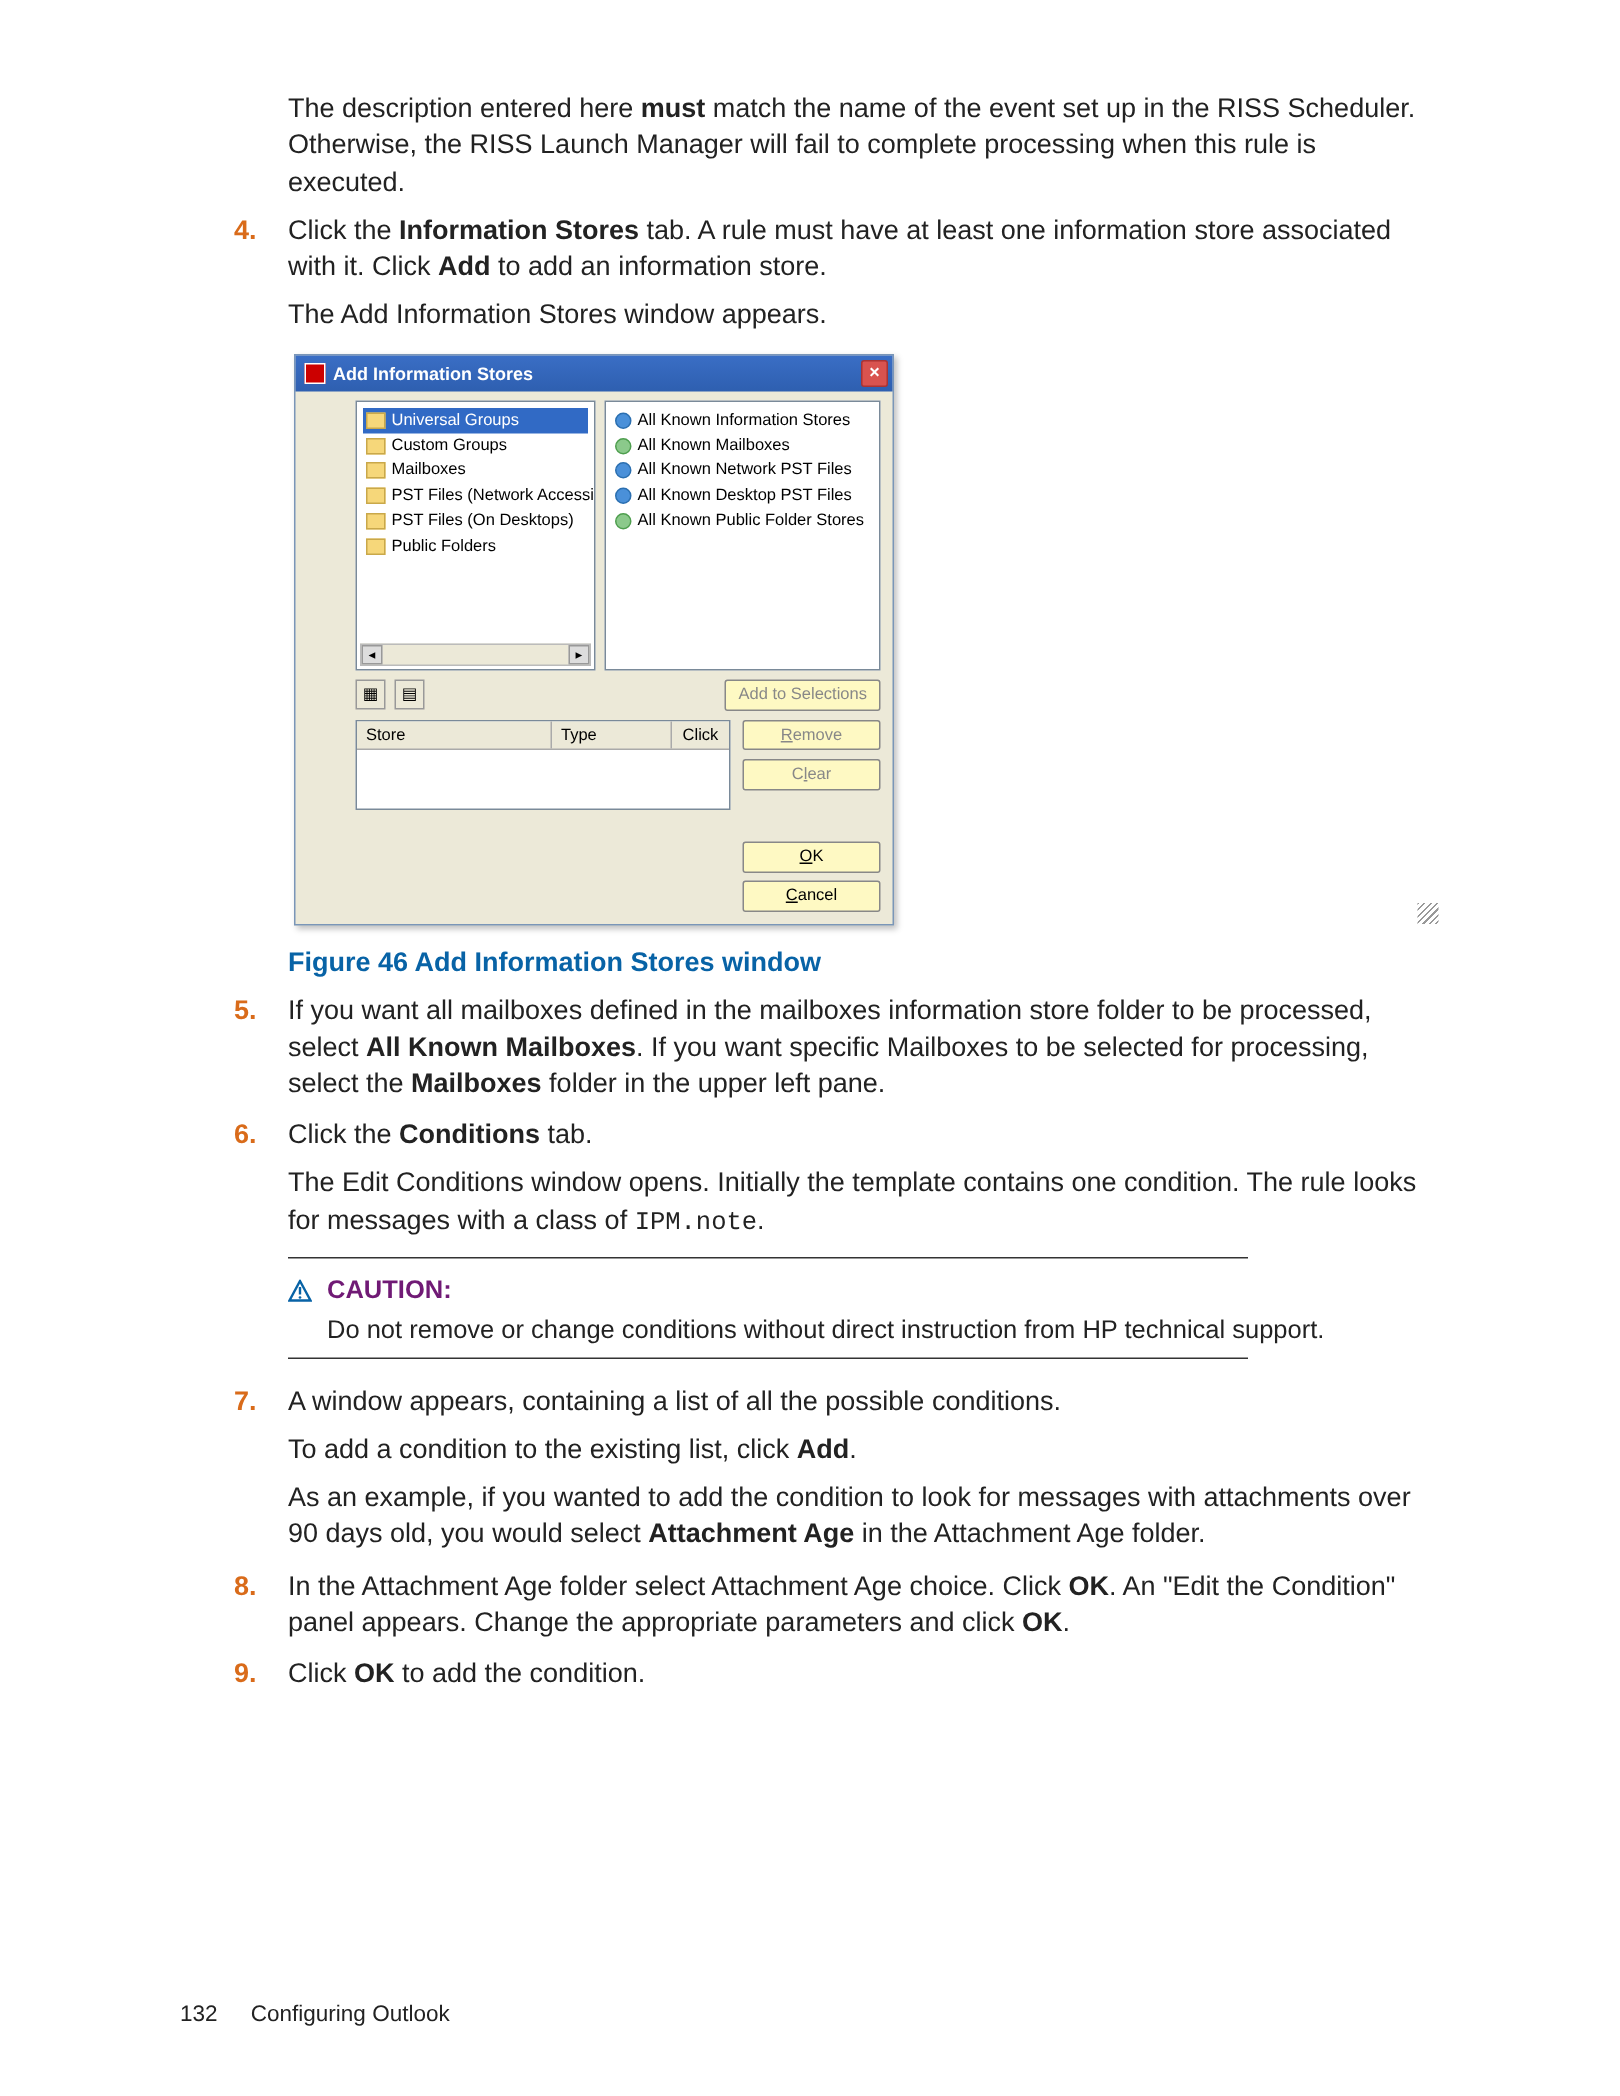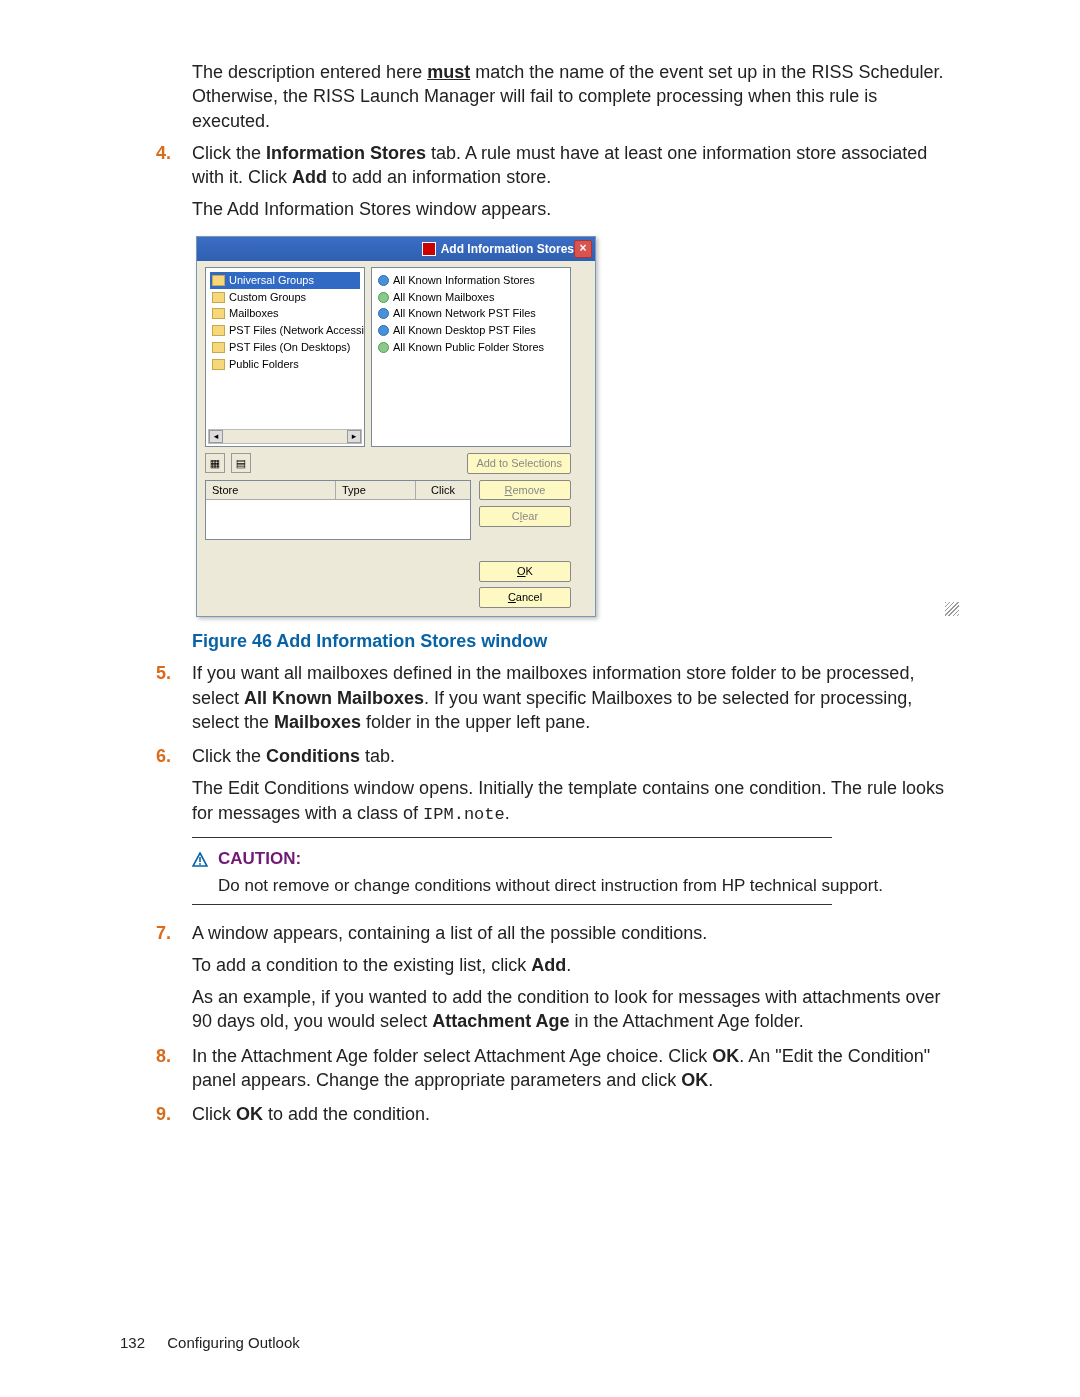--- a/index.html
+++ b/index.html
@@ -12,21 +12,21 @@
     color: #222;
     position: relative;
     padding: 60px 120px 40px 120px;
     line-height: 1.35;
   }
   .content { margin-left: 36px; }
   .indented { margin-left: 36px; }
   ol.steps { list-style: none; padding: 0; }
   ol.steps > li { position: relative; padding-left: 36px; margin-bottom: 10px; }
   ol.steps > li .num { position: absolute; left: 0; color: #d96b1a; font-weight: bold; }
-  .must { font-weight: bold; text-decoration: underline; }
+  .must { font-weight: bold; }
   .figcap { color: #0863a6; font-weight: bold; margin: 12px 0 8px 36px; font-size: 18px; }
   .caution-box { margin: 10px 0 16px 36px; }
   .caution-rule { border-top: 1px solid #333; margin: 6px 0; width: 640px; }
   .caution-row { display: flex; align-items: flex-start; gap: 10px; padding: 4px 0 2px 0; }
   .caution-label { color: #701a75; font-weight: bold; font-size: 17px; }
   .caution-icon { width: 16px; height: 16px; display: inline-block; position: relative; top: 2px; }
   .caution-icon svg { width: 16px; height: 16px; }
   .caution-text { margin-left: 26px; margin-top: 2px; margin-bottom: 4px; font-size: 17px; }
   .code { font-family: "Courier New", monospace; font-size: 17px; }
   .footer { position: absolute; bottom: 44px; left: 120px; font-size: 15px; }
@@ -41,38 +41,38 @@
     font-size: 11px;
     color: #000;
     box-shadow: 2px 2px 4px rgba(0,0,0,.25);
   }
   .dlg-title {
     background: linear-gradient(to bottom,#3a6ec5,#2e5fb0);
     color: #fff;
     padding: 3px 3px 3px 6px;
     display: flex;
     align-items: center;
-    justify-content: flex-end;
+    justify-content: space-between;
     font-weight: bold;
     font-size: 12px;
   }
   .dlg-title-left { display:flex; align-items:center; gap:5px; }
   .dlg-title-icon { width: 14px; height:14px; background:#c00; border:1px solid #fff; display:inline-block; }
   .dlg-close {
     width: 18px; height: 18px;
     background: #d9534f;
     border: 1px solid #a33;
     color:#fff;
     font-weight:bold;
     font-size:12px;
     line-height:14px;
     text-align:center;
     border-radius:2px;
   }
-  .dlg-body { padding: 6px 24px 8px 8px; }
+  .dlg-body { padding: 6px 8px 8px 8px; margin-left: 32px; }
   .panes { display:flex; gap:6px; }
   .pane {
     background:#fff;
     border:1px solid #7a8a99;
     width: 50%;
     height: 180px;
     padding: 4px;
     overflow: hidden;
     position: relative;
   }

